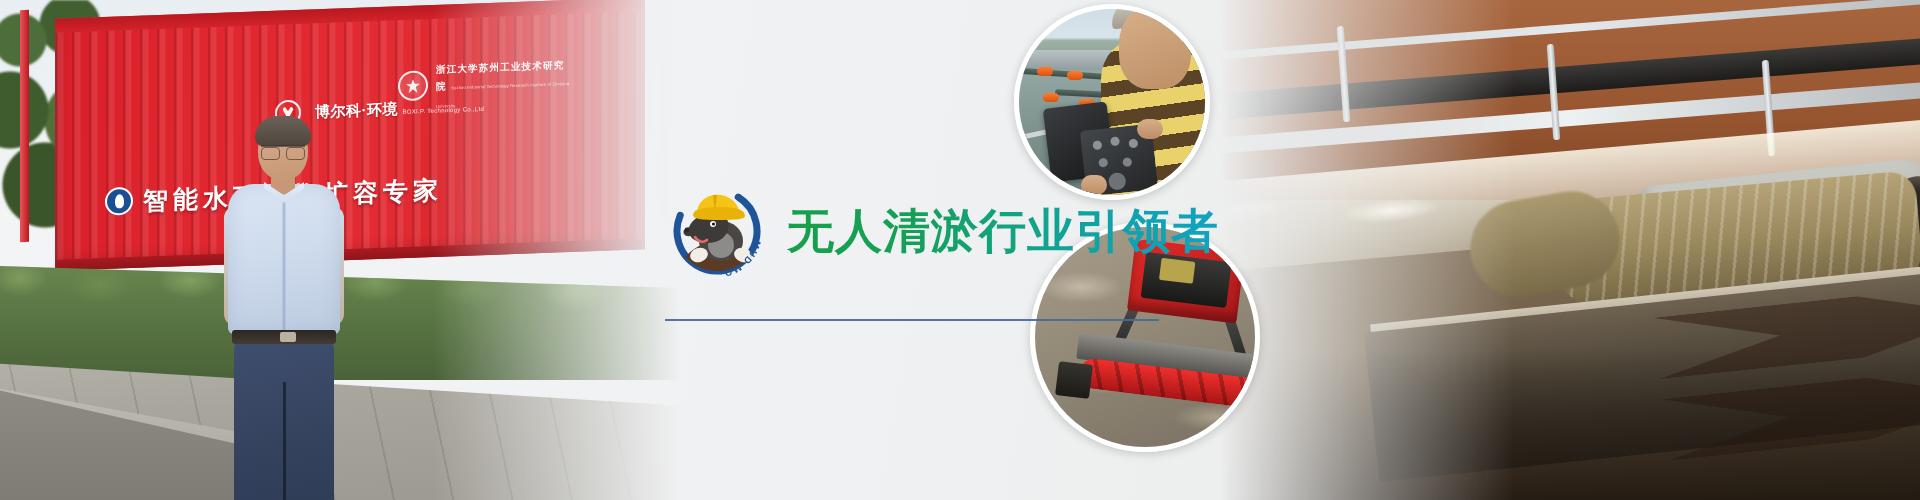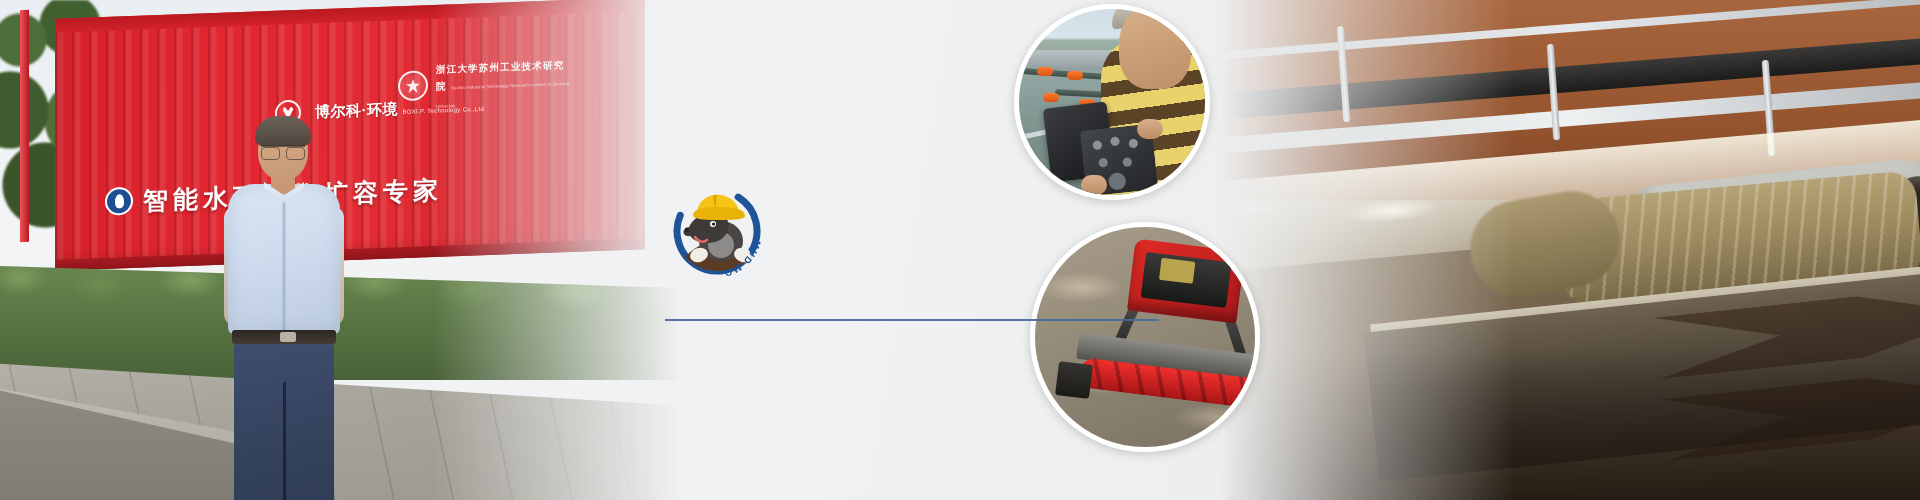--- a/index.html
+++ b/index.html
@@ -568,18 +568,19 @@
 
           <ellipse cx="34" cy="76" rx="9" ry="7" fill="#f1eee7" transform="rotate(-18 34 76)"></ellipse>
           <ellipse cx="78" cy="76" rx="9" ry="7" fill="#f1eee7" transform="rotate(18 78 76)"></ellipse>
 
           <text font-size="9.2" font-weight="bold" fill="#1f5499" letter-spacing="1.4" font-family="Liberation Sans, sans-serif">
             <textPath href="#arcpath" startOffset="2%">MUD MOLE</textPath>
           </text>
         </svg>
       </div>
 
+      <div class="headline">无人清淤行业引领者</div>
     </div>
 
     <div class="divider"></div>
   </div>
 
 </div>
 
 </body></html>

